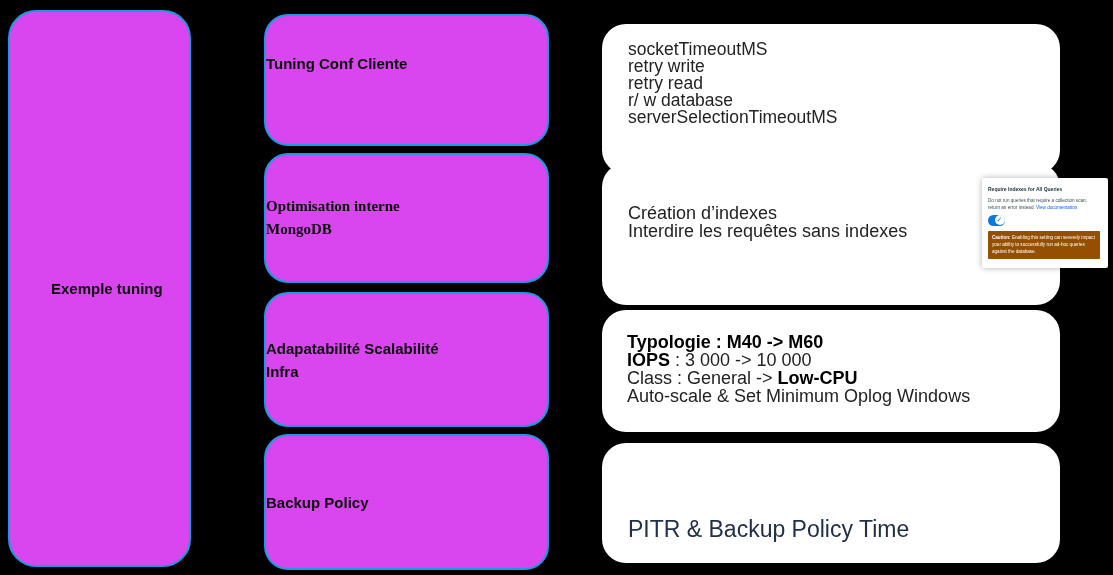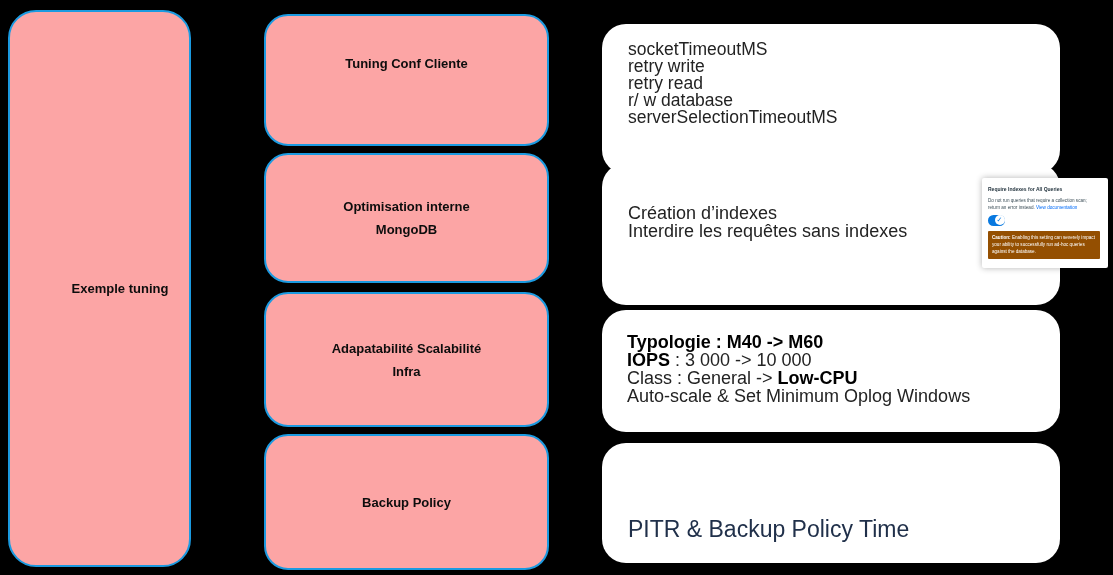--- a/index.html
+++ b/index.html
@@ -7,37 +7,37 @@
   .stage{
     position:relative;
     width:1113px;height:575px;
     background:#000;
     font-family:"Liberation Sans", sans-serif;
     overflow:hidden;
   }
   
   .bbox{
     position:absolute;
-    background:#fca5a5;
+    background:#d946ef;
     border:2.5px solid #1b9ae0;
     border-radius:24px;
     display:flex;
     flex-direction:column;
-    align-items:center;
+    align-items:flex-start;
     justify-content:center;
     text-align:center;
     color:#0d0d0d;
     font-weight:bold;
-    font-size:13px;
+    font-size:15px;
     line-height:23px;
   }
   .left-box{left:8px;top:10px;width:183px;height:557px;border-radius:28px;padding-left:41px;}
   .mid{left:264px;width:285px;}
   .m1{top:14px;height:132px;justify-content:flex-start;padding-top:36px;}
-  .m2{top:153px;height:130px;}
+  .m2{top:153px;height:130px;font-family:Liberation Serif, serif;}
   .m3{top:292px;height:135px;}
   .m3 .line2{}
   .m4{top:434px;height:136px;}
   
   .rbox{
     position:absolute;
     left:602px;width:458px;
     background:#fff;
     border-radius:24px;
     color:#232323;

